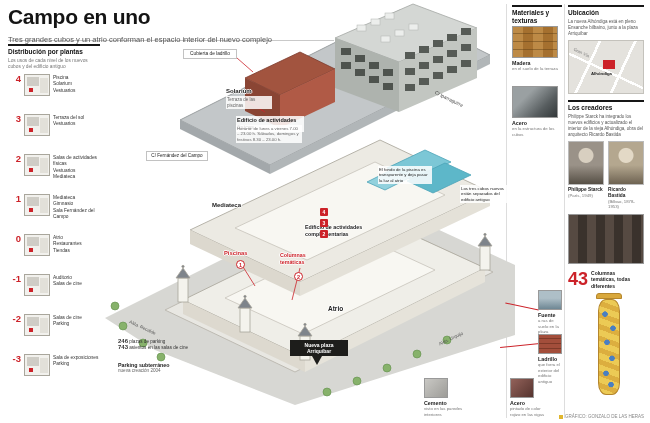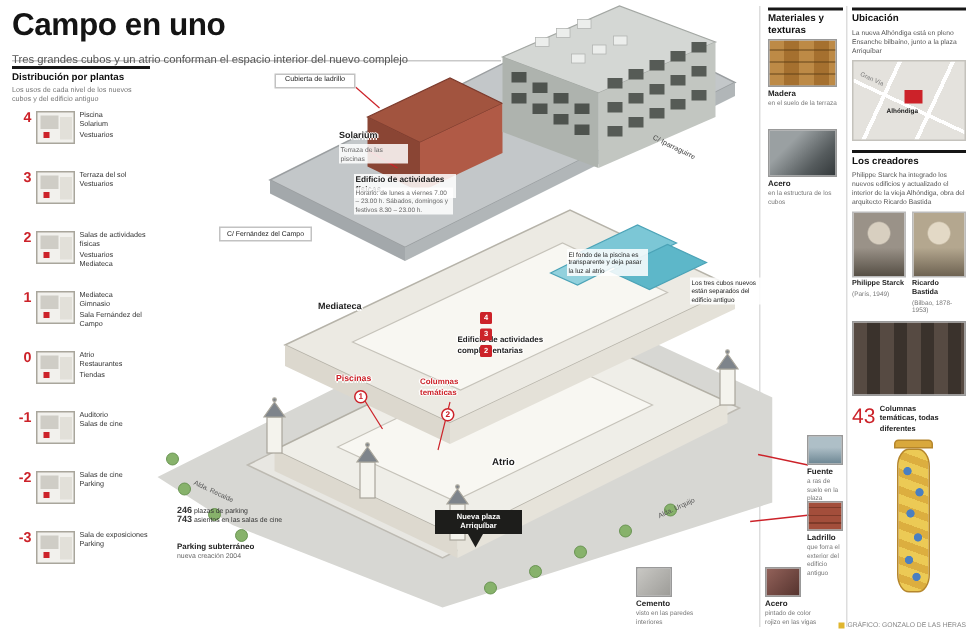--- a/index.html
+++ b/index.html
@@ -64,21 +64,21 @@
   .map-street{position:absolute;left:4px;top:9px;font-size:4.2px;color:#777;transform:rotate(25deg)}
   .creators-h{margin-top:6px}
   .people{display:flex;gap:4px;margin-top:3px}
   .person{width:36px}
   .portrait{width:36px;height:44px;border:1px solid #bbb;background:radial-gradient(circle at 50% 32%,#d8cfc0 0 7px,rgba(0,0,0,0) 8px),linear-gradient(180deg,#9a9288 0 55%,#564f45)}
   .p2{background:radial-gradient(circle at 50% 32%,#e3d9c6 0 7px,rgba(0,0,0,0) 8px),linear-gradient(180deg,#b4a78f 0 55%,#6e6352)}
   .pname{font-size:4.8px;font-weight:bold;margin-top:2px;line-height:1.2}
   .pinfo{font-size:4.3px;color:#777}
   .interior-photo{width:76px;height:50px;margin-top:5px;border:1px solid #999;background:repeating-linear-gradient(90deg,#564a42 0 9px,#3a322c 9px 18px)}
   .col43{margin-top:6px;display:flex;gap:3px;align-items:flex-start}
-  .big43{font-size:14px;font-weight:400;color:#cc2229;line-height:1}
+  .big43{font-size:18px;font-weight:700;color:#cc2229;line-height:1}
   .lbl43{font-size:5px;font-weight:bold;width:50px;line-height:1.3}
   .column-illus{margin:4px 0 0 28px;width:26px}
   .cap{width:26px;height:6px;background:#d9a83c;border:1px solid #b5862c;border-radius:3px 3px 0 0}
   .shaft{width:22px;height:96px;margin:0 auto;border:1px solid #b5862c;border-radius:8px/12px;background:
     radial-gradient(circle at 30% 15%,#4a7fc1 0 2.5px,rgba(0,0,0,0) 3px),
     radial-gradient(circle at 70% 30%,#4a7fc1 0 2.5px,rgba(0,0,0,0) 3px),
     radial-gradient(circle at 40% 45%,#4a7fc1 0 2.5px,rgba(0,0,0,0) 3px),
     radial-gradient(circle at 65% 62%,#4a7fc1 0 2.5px,rgba(0,0,0,0) 3px),
     radial-gradient(circle at 35% 78%,#4a7fc1 0 2.5px,rgba(0,0,0,0) 3px),
     radial-gradient(circle at 60% 90%,#4a7fc1 0 2.5px,rgba(0,0,0,0) 3px),

